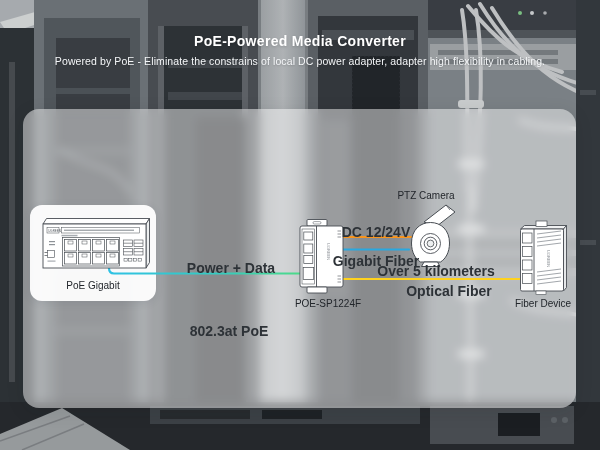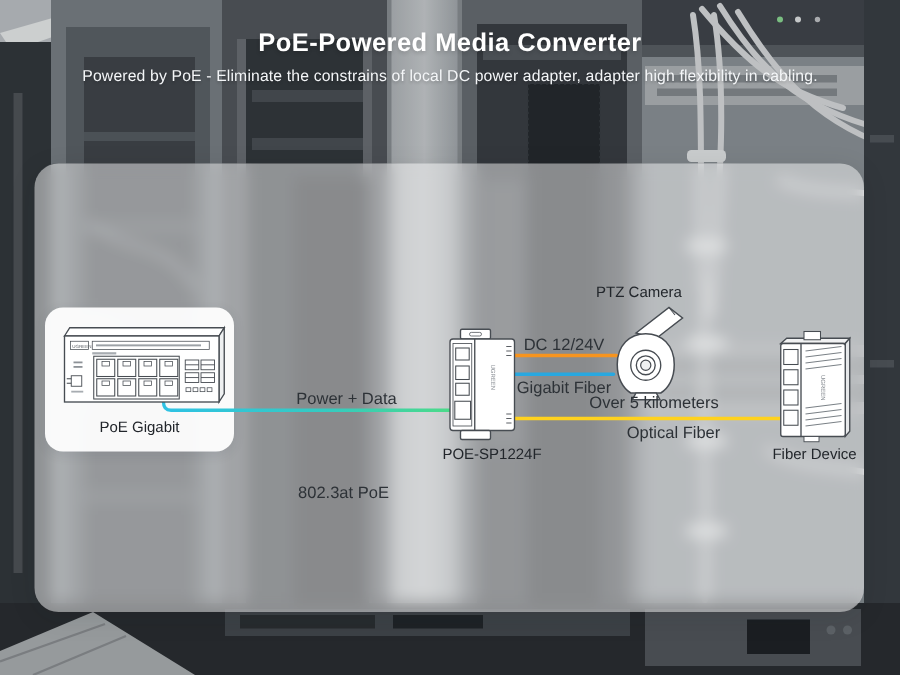--- a/index.html
+++ b/index.html
@@ -4,42 +4,42 @@
 <style>
   html,body{margin:0;padding:0;}
   body{
     width:600px;height:450px;position:relative;overflow:hidden;
     font-family:"Liberation Sans",sans-serif;background:#7b8086;
   }
   #bg{position:absolute;left:0;top:0;z-index:0;}
   #dim{position:absolute;left:0;top:0;width:600px;height:450px;background:rgba(12,16,20,0.16);z-index:1;}
   .hdr{position:absolute;left:0;top:0;width:600px;text-align:center;z-index:3;}
   .title{
-    display:block;margin-top:19px;color:#ffffff;font-size:17px;font-weight:700;
+    display:block;margin-top:33px;color:#ffffff;font-size:14px;font-weight:700;
     letter-spacing:.3px;text-shadow:0 1px 3px rgba(0,0,0,.18);
   }
   .subtitle{
     display:block;margin-top:6px;color:#f4f6f8;font-size:10.5px;font-weight:400;
     letter-spacing:.1px;text-shadow:0 1px 2px rgba(0,0,0,.18);
   }
   .panel{
     position:absolute;left:23px;top:109px;width:553px;height:299px;z-index:2;
     background:rgba(255,255,255,0.47);border-radius:16px;
     backdrop-filter:blur(5px);-webkit-backdrop-filter:blur(5px);
     box-shadow:0 4px 18px rgba(20,26,34,.10);
   }
   .switch-card{
     position:absolute;left:30px;top:205px;width:126px;height:96px;z-index:3;
     background:rgba(255,255,255,0.94);border-radius:12px;
     box-shadow:0 2px 8px rgba(40,52,64,.10);
   }
   #diagram{position:absolute;left:0;top:0;z-index:4;}
   .lbl{position:absolute;z-index:5;transform:translateX(-50%);white-space:nowrap;}
   .dev-label{font-size:10px;font-weight:400;color:#22262b;}
-  .conn-label{font-size:11px;font-weight:400;color:#2d3237;}
+  .conn-label{font-size:14px;font-weight:700;color:#2d3237;}
 </style>
 </head>
 <body>
 
 <svg id="bg" width="600" height="450" viewBox="0 0 600 450">
   <defs>
     <linearGradient id="bgg" x1="0" y1="0" x2="1" y2="0">
       <stop offset="0" stop-color="#5c6167"></stop>
         <stop offset="0.45" stop-color="#969ba1"></stop>
       <stop offset="0.75" stop-color="#8a8f95"></stop>

